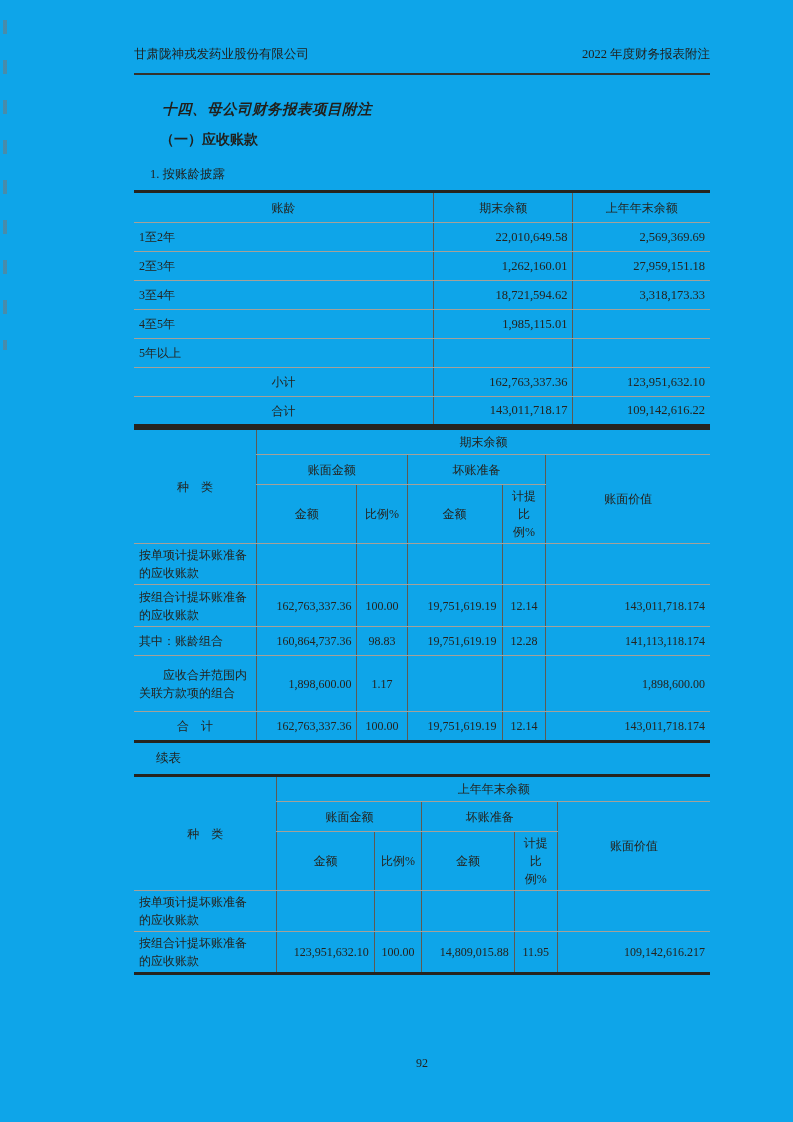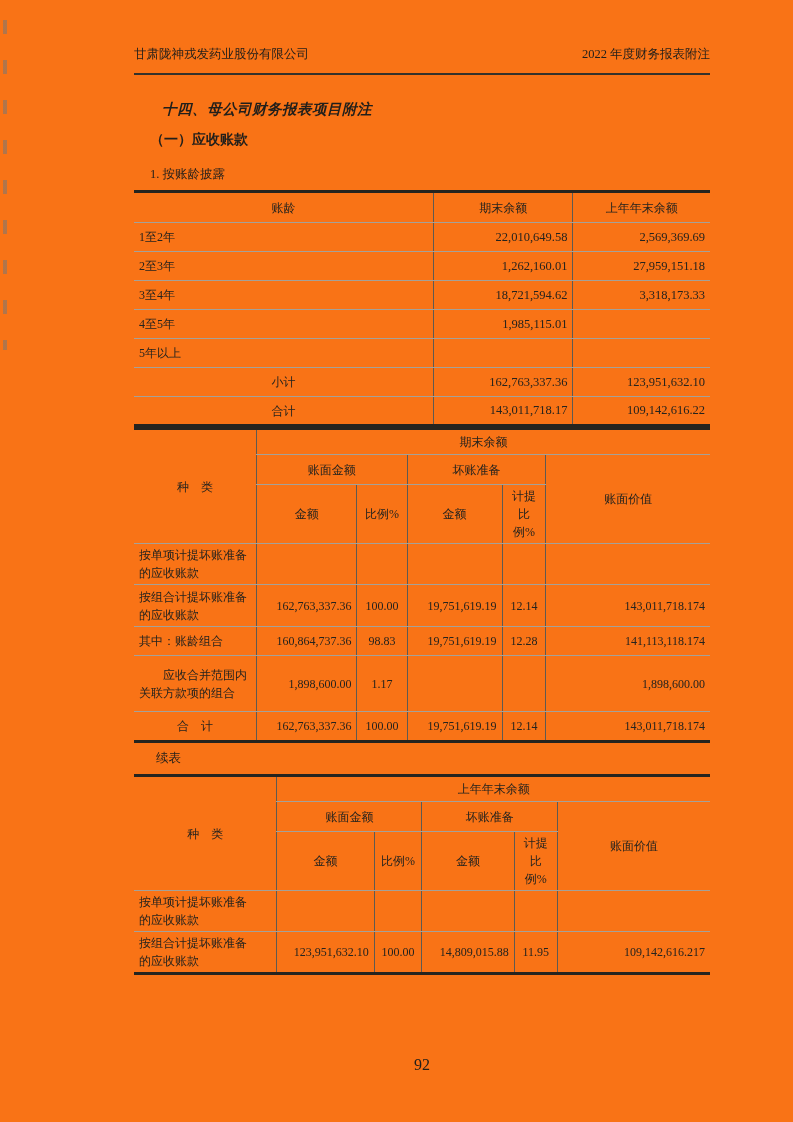--- a/index.html
+++ b/index.html
@@ -1,33 +1,33 @@
 <!DOCTYPE html>
 <html><head>
 <meta charset="utf-8">
 <style>
   html,body { margin:0; padding:0; background:#e8e8e6; }
   .page {
     position:relative; width:793px; height:1122px; margin:0 auto;
-    background:#f97316; color:#211f1b; overflow:hidden;
+    background:#0ea5e9; color:#211f1b; overflow:hidden;
     font-family:"Liberation Serif","DejaVu Serif",serif;
   }
   
   .scan-edge { position:absolute; left:3px; top:20px; width:4px; height:330px;
     background:repeating-linear-gradient(#777 0 14px, transparent 14px 40px); opacity:.55; }
 
   .pg-header {
     position:absolute; left:134px; top:46px; width:576px;
     display:flex; justify-content:space-between; align-items:flex-end;
     font-size:12.5px; padding-bottom:10px; border-bottom:2px solid #34322c;
   }
   .content { position:absolute; left:134px; top:94px; width:576px; }
 
   .t-main { margin:6px 0 12px 28px; font-weight:bold; font-size:14.5px; letter-spacing:.5px;font-style:italic; }
-  .t-sub  { margin:0 0 12px 16px; font-weight:bold; font-size:14px; }
+  .t-sub  { margin:0 0 12px 26px; font-weight:bold; font-size:14px; }
   .t-item { margin:17px 0 7px 16px; font-size:12.5px; }
 
   table.tbl {
     width:100%; border-collapse:collapse; table-layout:fixed;
     font-size:12px; color:#25231e;
     border-top:3px solid #26241f; border-bottom:3px solid #26241f;
   }
   .tbl td, .tbl th {
     border-top:1px solid #a5a199; border-bottom:1px solid #a5a199;
     padding:2px 5px; font-weight:normal; line-height:1.5; vertical-align:middle;
@@ -43,21 +43,21 @@
   .indent { text-indent:2em; }
 
   .aging tr { height:29px; }
   .aging tr.hdr { height:31px; }
 
   .rh26{height:26px}.rh30{height:30px}.rh36{height:36px}
   .rh40{height:40px}.rh42{height:42px}.rh29{height:29px}.rh56{height:56px}
 
   .cont-label { margin:7px 0 7px 22px; font-size:12.5px; }
   .pg-num { position:absolute; left:134px; top:1056px; width:576px;
-    text-align:center; font-size:16px; }
+    text-align:center; font-size:12px; }
 </style>
 </head>
 <body>
 
 <div class="page">
   <div class="scan-edge"></div>
 
   <div class="pg-header">
     <span>甘肃陇神戎发药业股份有限公司</span>
     <span>2022 年度财务报表附注</span>

